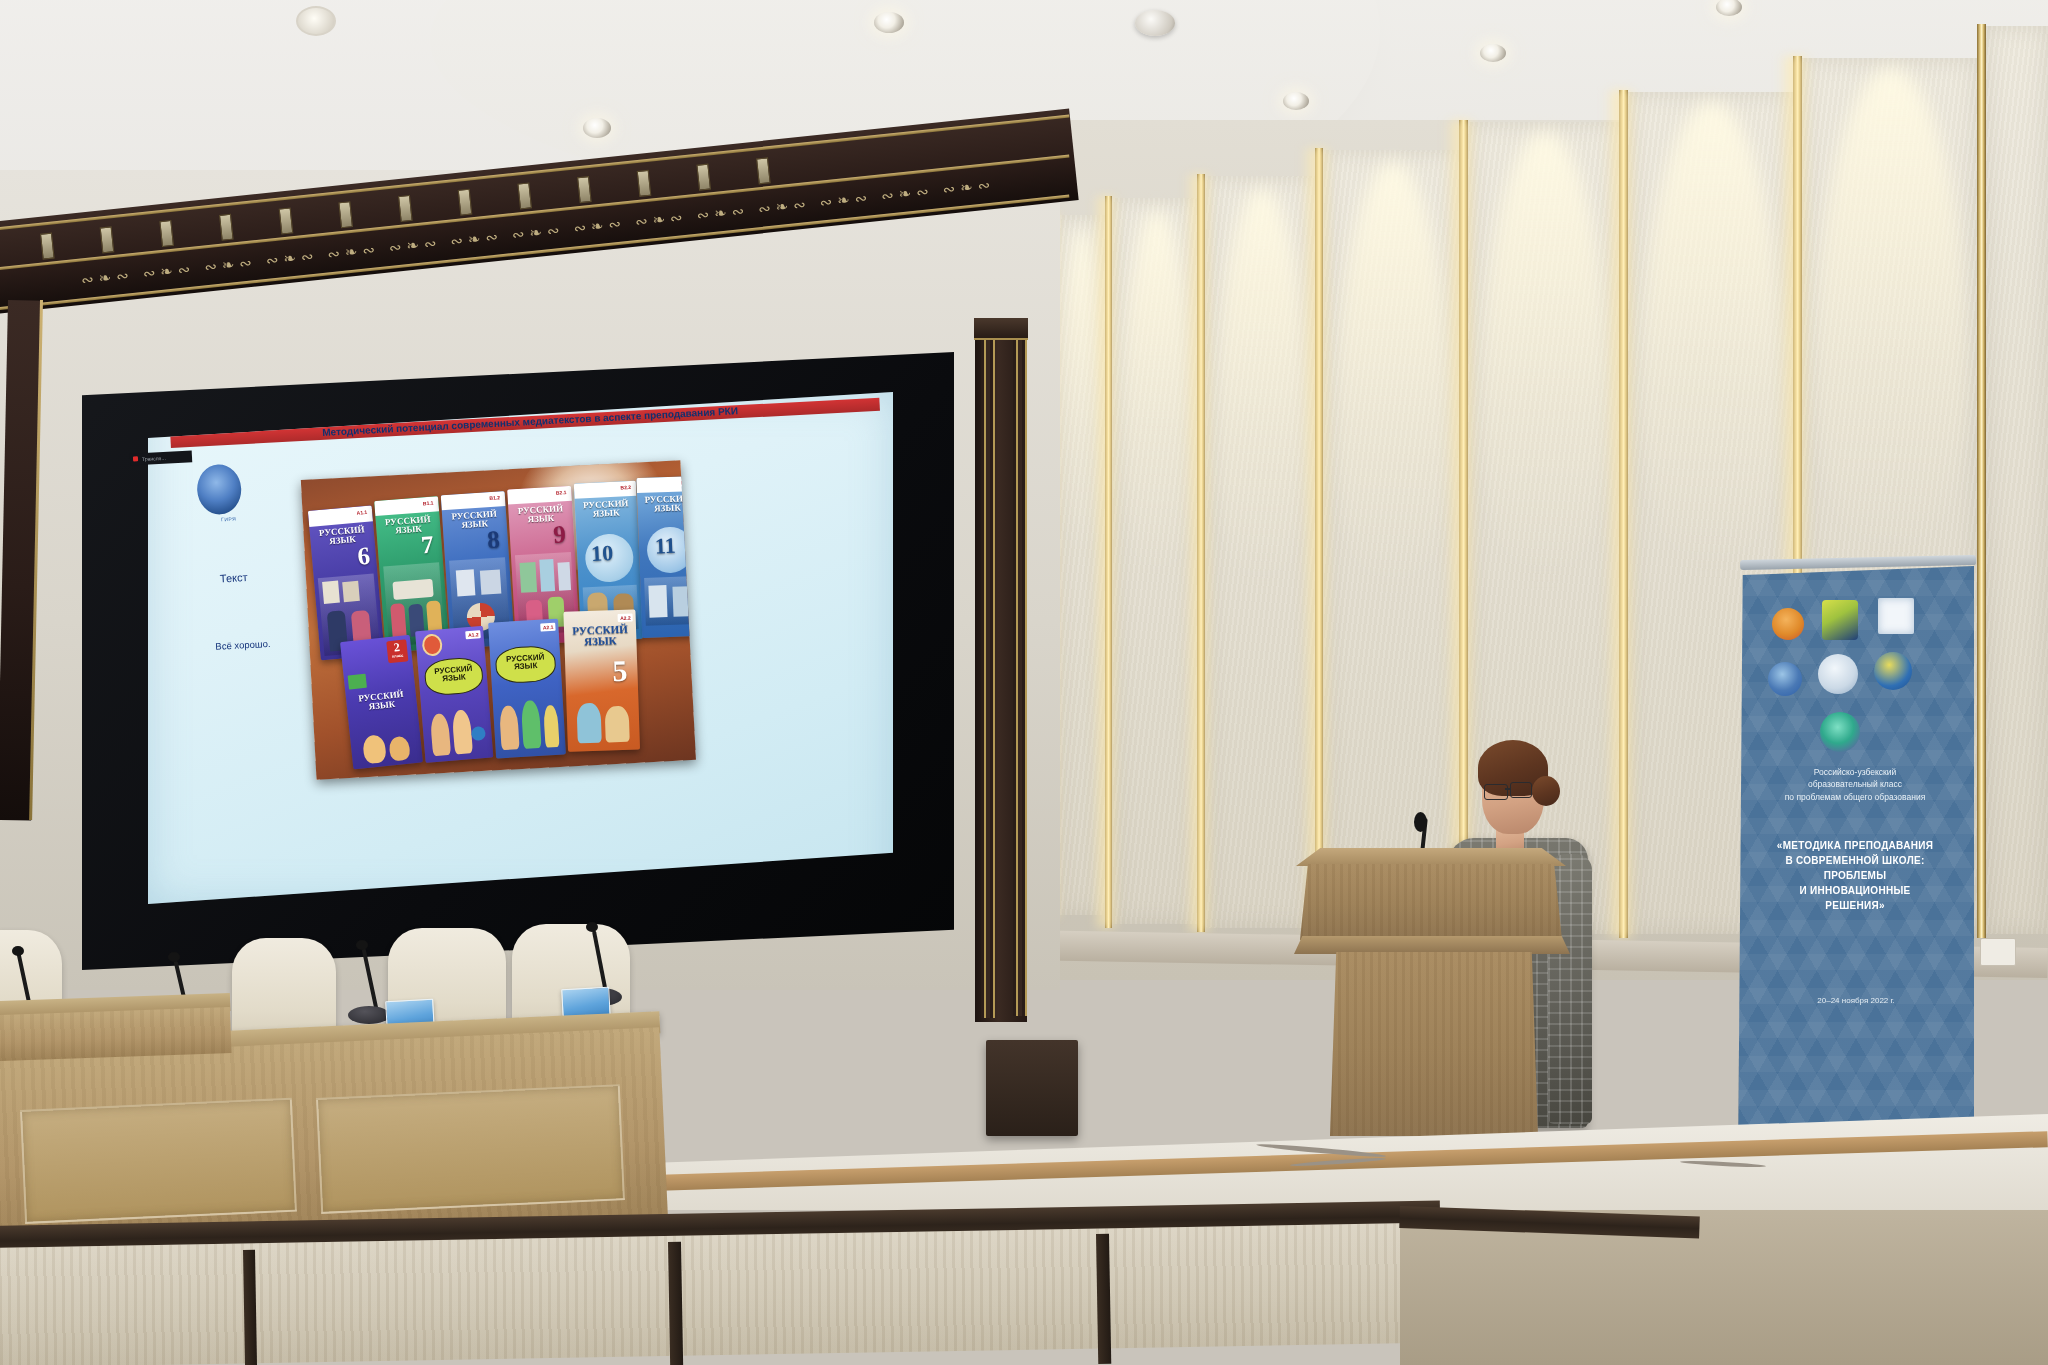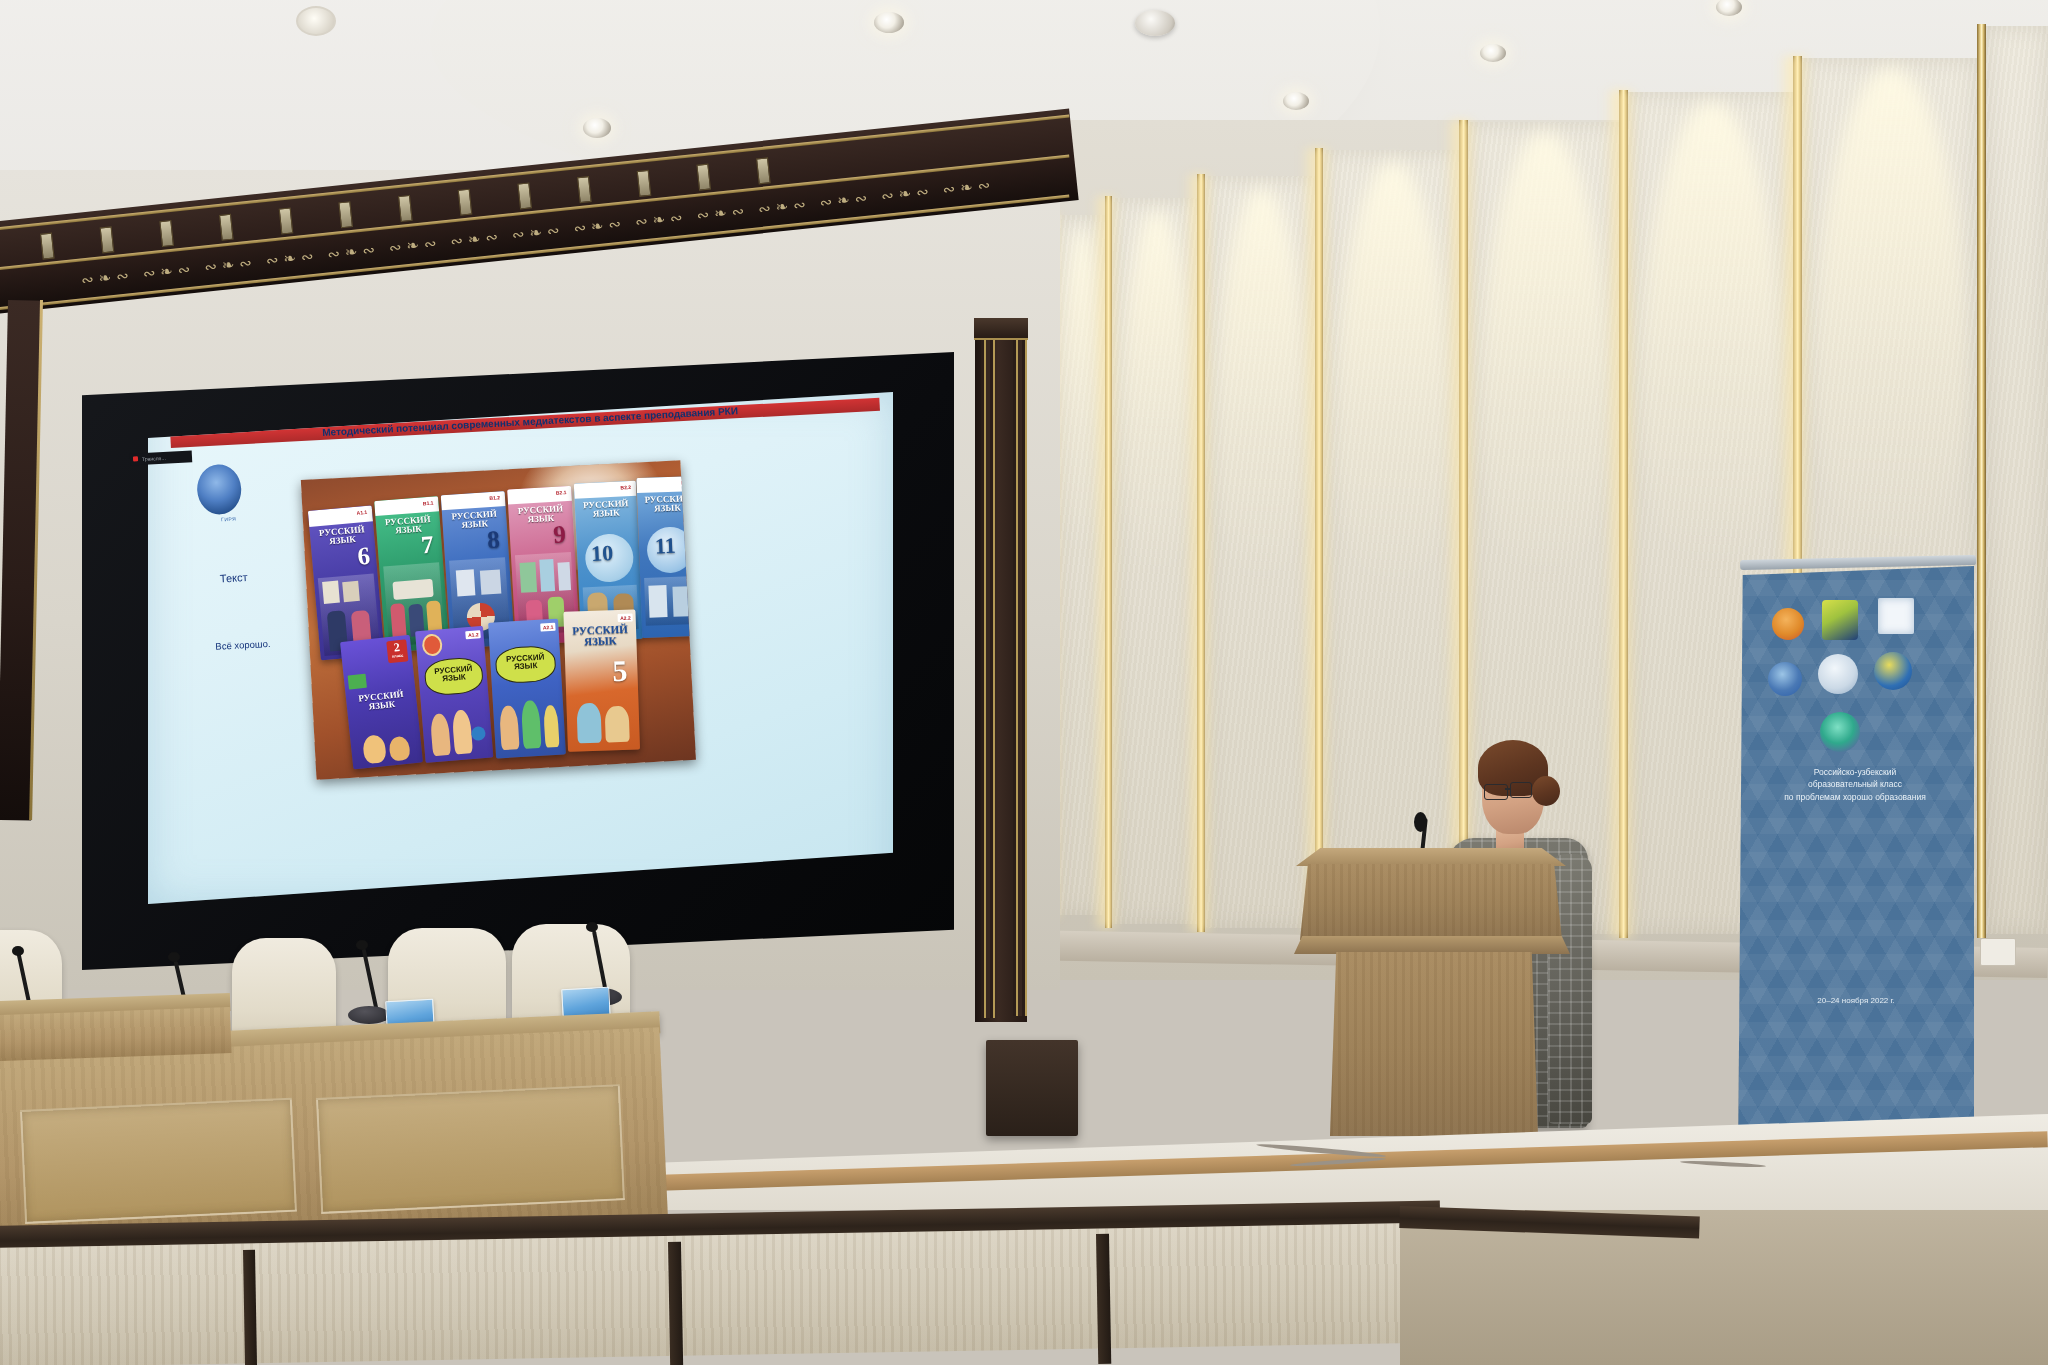--- a/index.html
+++ b/index.html
@@ -432,23 +432,30 @@
       <div class="abs logo" style="left:112px;top:0px;width:38px;height:38px;
                   background:radial-gradient(circle at 40% 34%,#e8dc5c,#2f6fb5 62%,#1f4f8c);"></div>
     </div>
 
     <div class="abs logo" style="left:82px;top:146px;width:40px;height:40px;
                 background:radial-gradient(circle at 44% 38%,#7ee0c4,#2fa98c 48%,#6a4fa8 100%);"></div>
 
     <div class="abs" style="left:14px;top:200px;width:206px;">
       <div class="ban-sub">Российско-узбекский</div>
       <div class="ban-sub">образовательный класс</div>
-      <div class="ban-sub">по проблемам хорошо образования</div>
+      <div class="ban-sub">по проблемам общего образования</div>
     </div>
 
+    <div class="abs" style="left:10px;top:272px;width:214px;">
+      <div class="ban-main">«МЕТОДИКА ПРЕПОДАВАНИЯ</div>
+      <div class="ban-main">В СОВРЕМЕННОЙ ШКОЛЕ:</div>
+      <div class="ban-main">ПРОБЛЕМЫ</div>
+      <div class="ban-main">И ИННОВАЦИОННЫЕ</div>
+      <div class="ban-main">РЕШЕНИЯ»</div>
+    </div>
 
     <div class="abs ban-date" style="left:12px;top:430px;width:212px;">20–24 ноября 2022 г.</div>
   </div>
 
   <div class="abs ban-rail" style="left:1740px;top:560px;width:236px;height:10px;transform:rotate(-1.2deg);transform-origin:0 0;"></div>
   <div class="abs ban-foot" style="left:1752px;top:1164px;width:214px;height:22px;"></div>
   <div class="abs" style="left:1846px;top:1182px;width:22px;height:14px;background:#8c959d;border-radius:0 0 4px 4px;"></div>
 
   <div class="abs" style="left:1440px;top:718px;width:200px;height:440px;">
 

